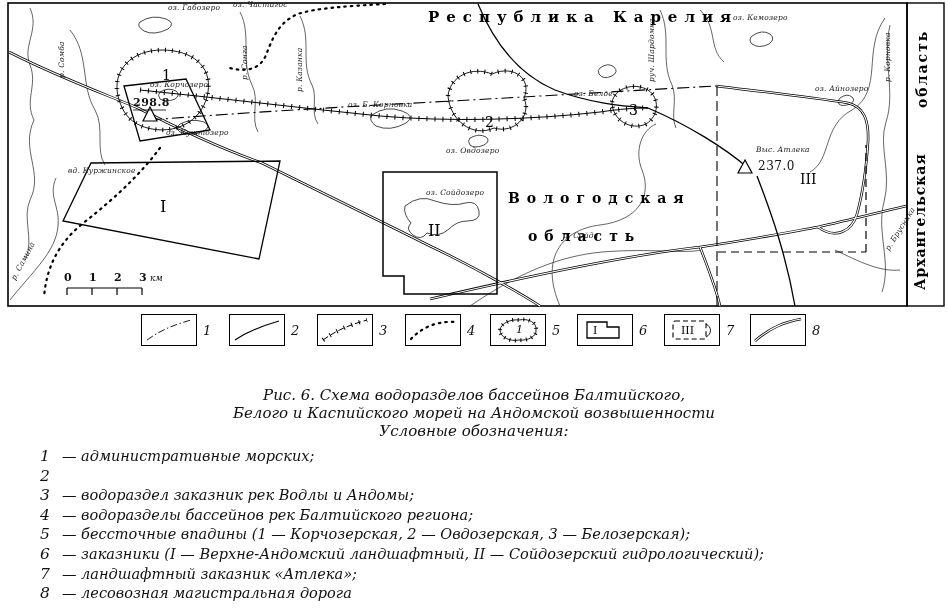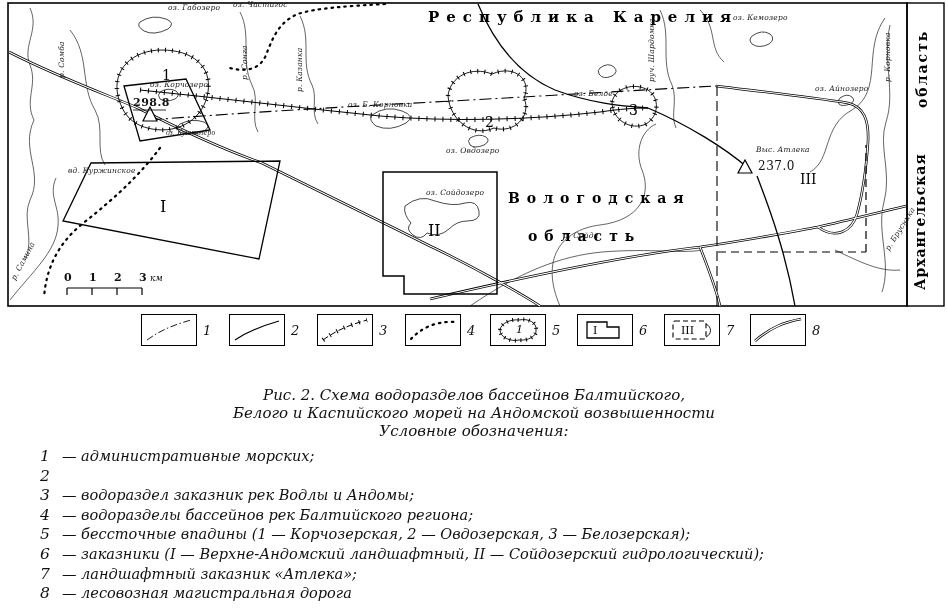--- a/index.html
+++ b/index.html
@@ -148,21 +148,21 @@
   <div class="region" style="left:528px;top:228px;font-size:14px;letter-spacing:7px;">область</div>
   <div class="region vert" style="left:914px;top:108px;font-size:14px;letter-spacing:2px;">область</div>
   <div class="region vert" style="left:912px;top:290px;font-size:14px;letter-spacing:1px;">Архангельская</div>
 
   <div class="mlbl" style="left:168px;top:4px;">оз. Габозеро</div>
   <div class="mlbl" style="left:233px;top:1px;">оз. Частигос</div>
   <div class="mlbl vert" style="left:58px;top:78px;">р. Сомба</div>
   <div class="mlbl vert" style="left:241px;top:80px;">р. Сонга</div>
   <div class="mlbl vert" style="left:296px;top:92px;">р. Казанка</div>
   <div class="mlbl" style="left:150px;top:81px;">оз. Корчозеро</div>
-  <div class="mlbl" style="left:166px;top:129px;font-family:Liberation Serif, serif;">оз. Куштозеро</div>
+  <div class="mlbl" style="left:166px;top:129px;">оз. Куштозеро</div>
   <div class="mlbl" style="left:348px;top:101px;">оз. Б. Корновка</div>
   <div class="mlbl" style="left:574px;top:49px;margin-top:41px;">оз. Белое</div>
   <div class="mlbl vert" style="left:648px;top:82px;">руч. Шардомка</div>
   <div class="mlbl" style="left:733px;top:14px;">оз. Кемозеро</div>
   <div class="mlbl" style="left:815px;top:85px;">оз. Айнозеро</div>
   <div class="mlbl vert" style="left:884px;top:82px;">р. Корновка</div>
   <div class="mlbl" style="left:884px;top:248px;transform:rotate(-58deg);transform-origin:0 0;">р. Брусника</div>
   <div class="mlbl" style="left:756px;top:146px;">Выс. Атлека</div>
   <div class="mlbl" style="left:446px;top:147px;">оз. Овдозеро</div>
   <div class="mlbl" style="left:426px;top:189px;">оз. Сойдозеро</div>
@@ -262,21 +262,21 @@
     <div class="lg-box">
       <svg width="54" height="30">
         <path d="M4,26 C20,12 34,7 50,4" stroke="#000" stroke-width="2.6" fill="none"></path>
         <path d="M4,26 C20,12 34,7 50,4" stroke="#fff" stroke-width="1.1" fill="none"></path>
       </svg>
     </div>
     <span class="lg-num">8</span>
   </div>
 </div>
 
-<div class="caption" style="top:386px;">Рис. 2. Схема водоразделов бассейнов Балтийского,</div>
+<div class="caption" style="top:386px;">Рис. 6. Схема водоразделов бассейнов Балтийского,</div>
 <div class="caption" style="top:404px;">Белого и Каспийского морей на Андомской возвышенности</div>
 <div class="caption" style="top:422px;">Условные обозначения:</div>
 
 <div class="legend-list">
   <div class="li">
     <span class="num">1</span>
     <span class="txt">— административные морских;</span>
   </div>
   <div class="li">
     <span class="num">2</span>

